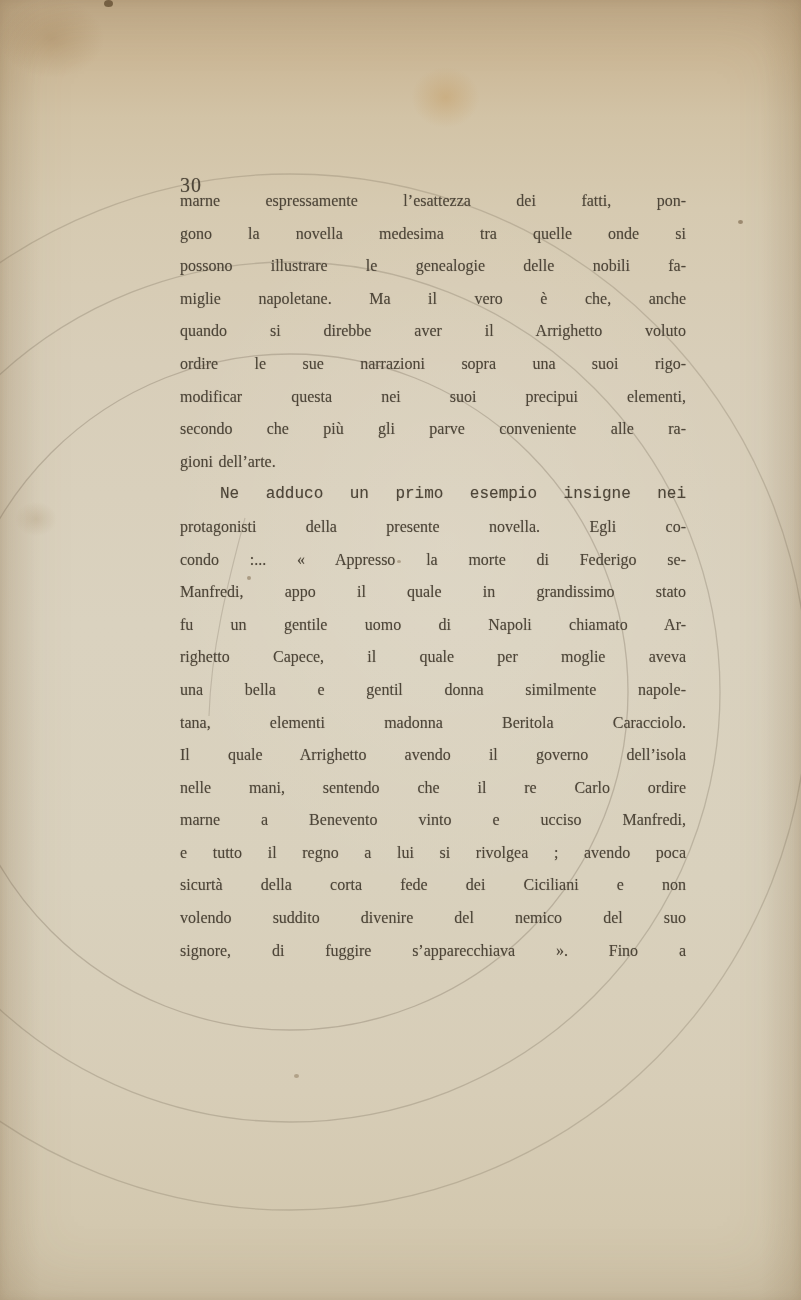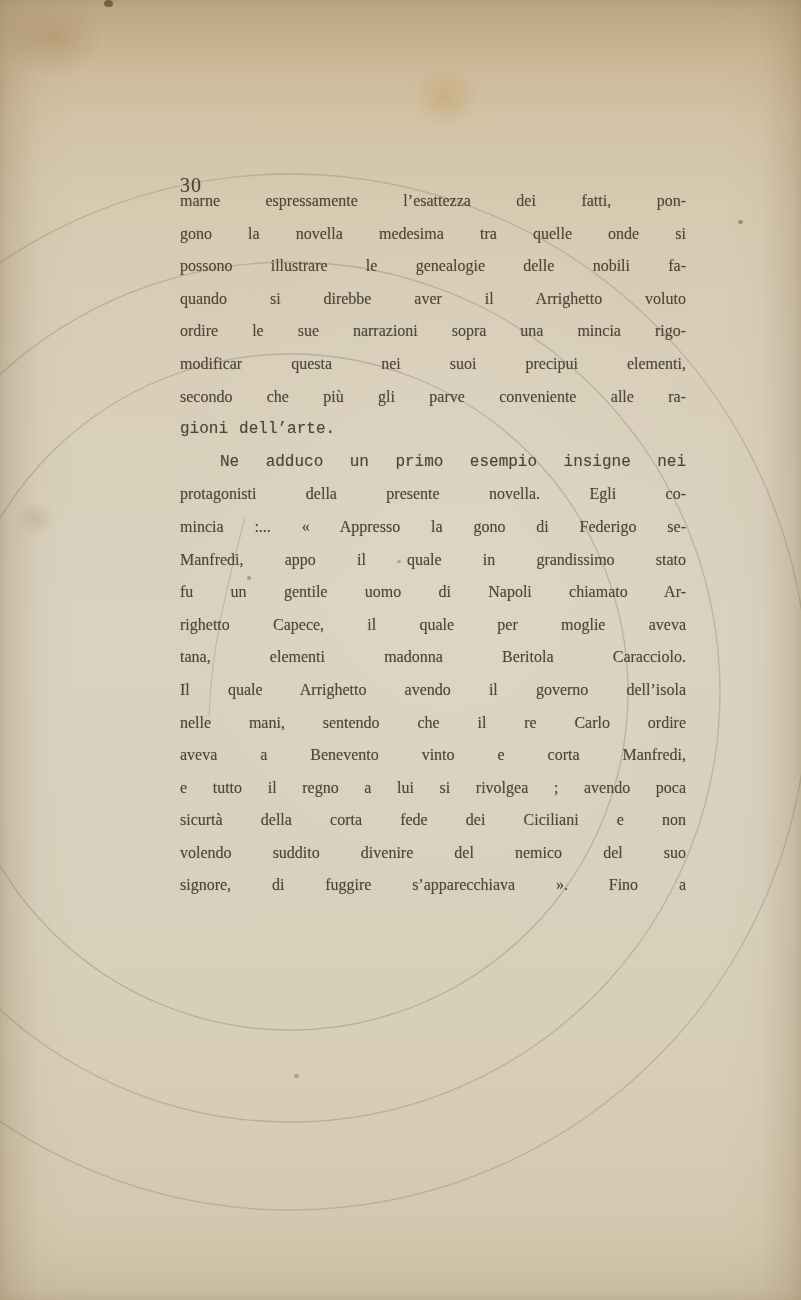--- a/index.html
+++ b/index.html
@@ -91,21 +91,20 @@
   }
   .line {
     text-align: justify;
     text-align-last: justify;
     height: 32.6px;
     overflow: visible;
     white-space: normal;
   }
   .line.end {
     text-align-last: left;
-    font-family: Liberation Mono, monospace;
   }
   .line.indent {
     text-indent: 40px;
     font-family: Liberation Mono, monospace;
   }
 </style>
 </head>
 <body>
 
 <div class="scan">
@@ -125,35 +124,37 @@
   <div class="speck c"></div>
   <div class="speck d"></div>
   <div class="speck e"></div>
 
   <div class="folio">30</div>
 
   <div class="textblock">
     <div class="line">marne espressamente l’esattezza dei fatti, pon-</div>
     <div class="line">gono la novella medesima tra quelle onde si</div>
     <div class="line">possono illustrare le genealogie delle nobili fa-</div>
+    <div class="line">miglie napoletane. Ma il vero è che, anche</div>
     <div class="line">quando si direbbe aver il Arrighetto voluto</div>
-    <div class="line">ordire le sue narrazioni sopra una mincia rigo-</div>
+    <div class="line">ordire le sue narrazioni sopra una suoi rigo-</div>
     <div class="line">modificar questa nei suoi precipui elementi,</div>
     <div class="line">secondo che più gli parve conveniente alle ra-</div>
     <div class="line end">gioni dell’arte.</div>
 
     <div class="line indent">Ne adduco un primo esempio insigne nei</div>
     <div class="line">protagonisti della presente novella. Egli co-</div>
-    <div class="line">mincia :... « Appresso la gono di Federigo se-</div>
+    <div class="line">condo :... « Appresso la morte di Federigo se-</div>
     <div class="line">Manfredi, appo il quale in grandissimo stato</div>
     <div class="line">fu un gentile uomo di Napoli chiamato Ar-</div>
     <div class="line">righetto Capece, il quale per moglie aveva</div>
+    <div class="line">una bella e gentil donna similmente napole-</div>
     <div class="line">tana, elementi madonna Beritola Caracciolo.</div>
     <div class="line">Il quale Arrighetto avendo il governo dell’isola</div>
     <div class="line">nelle mani, sentendo che il re Carlo ordire</div>
-    <div class="line">aveva a Benevento vinto e corta Manfredi,</div>
+    <div class="line">marne a Benevento vinto e ucciso Manfredi,</div>
     <div class="line">e tutto il regno a lui si rivolgea ; avendo poca</div>
     <div class="line">sicurtà della corta fede dei Ciciliani e non</div>
     <div class="line">volendo suddito divenire del nemico del suo</div>
     <div class="line">signore, di fuggire s’apparecchiava ». Fino a</div>
   </div>
 
 </div>
 
 </body></html>

